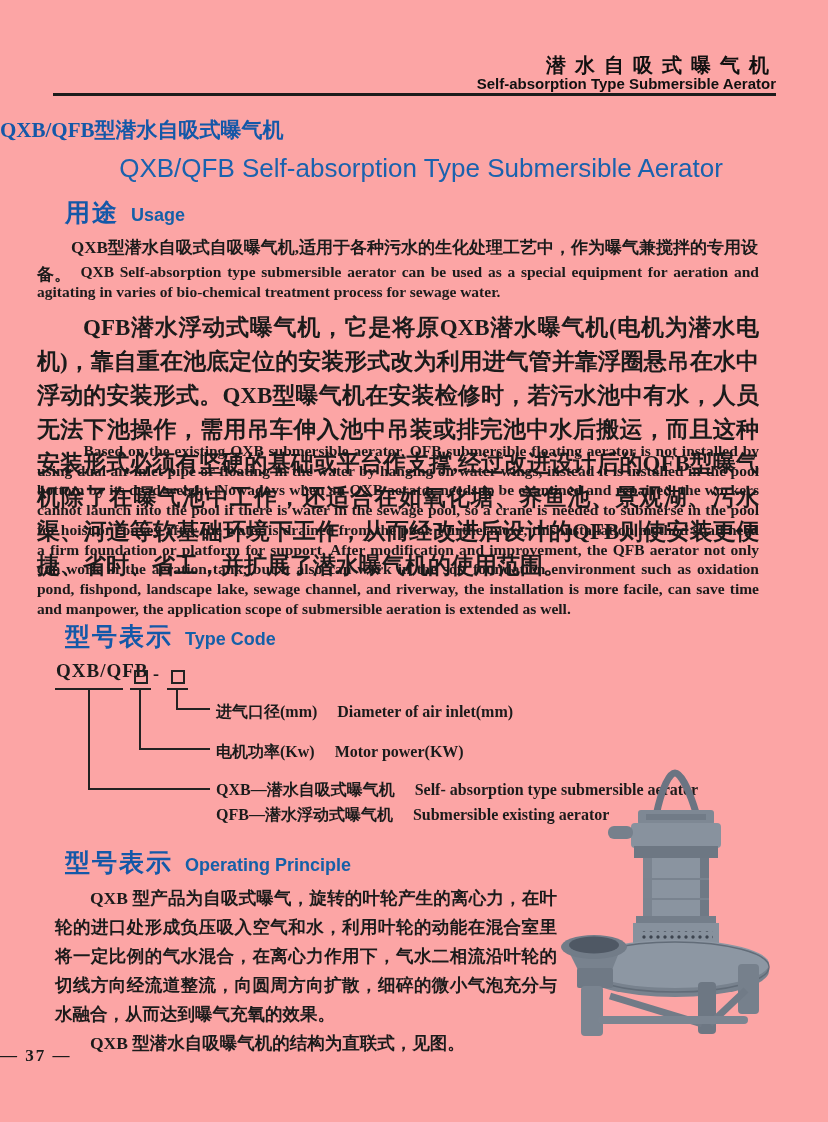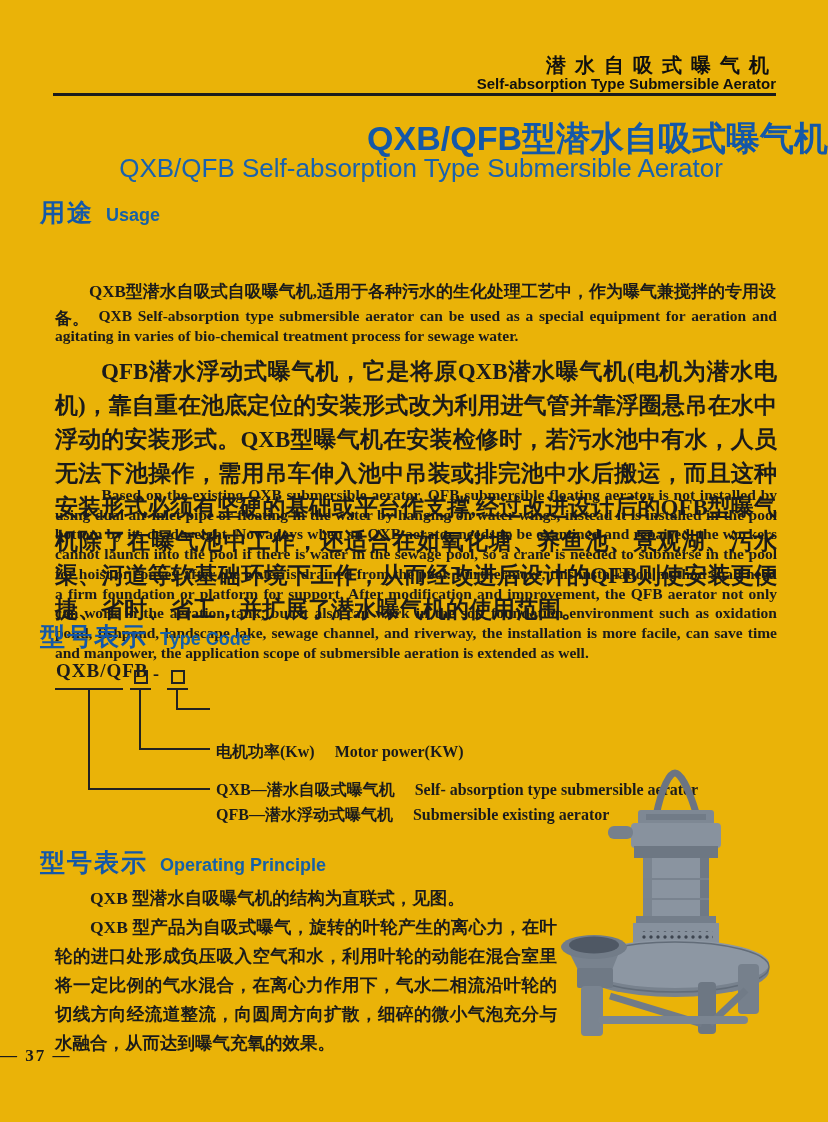--- a/index.html
+++ b/index.html
@@ -1,58 +1,58 @@
 <!DOCTYPE html>
 <html><head>
 <meta charset="utf-8">
 <style>
   * { margin:0; padding:0; box-sizing:border-box; }
   body { background:#ffffff; }
   .page {
-    position:relative; width:828px; height:1122px; background:#eab308;
+    position:relative; width:828px; height:1122px; background:#fca5a5;
     font-family:"Liberation Serif", serif; color:#1b1b1b; overflow:hidden;
   }
   .abs { position:absolute; }
 
   
   .header-cn {
     right:50px; top:52px; font-size:20px; font-weight:600;
     letter-spacing:9px; color:#101010;
   }
   .header-en {
     right:52px; top:75px; font-family:"Liberation Sans", sans-serif;
     font-weight:bold; font-size:15px; color:#101010;
   }
   .header-rule { left:53px; top:93px; width:723px; height:3px; background:#1c1c1c; }
 
   
   .title-cn {
-    left:0; right:0; top:116px; text-align:right;
-    font-family:Liberation Sans, sans-serif; font-weight:bold;
-    font-size:34px; color:#1458a8;
+    left:0; right:0; top:116px; text-align:left;
+    font-family:Liberation Serif, serif; font-weight:bold;
+    font-size:21px; color:#1458a8;
   }
   .title-en {
     left:0; right:0; top:153px; text-align:center;
     font-family:"Liberation Sans", sans-serif; font-weight:500;
     font-size:26px; color:#1a62ae;padding-left:14px;
   }
 
   
-  .sec-head { left:40px; }
+  .sec-head { left:65px; }
   .sec-head .cn {
     font-family:"Liberation Sans", sans-serif; font-weight:bold;
     font-size:25px; color:#1458a8; letter-spacing:2px;
   }
   .sec-head .en {
     font-family:"Liberation Sans", sans-serif; font-weight:bold;
     font-size:18px; color:#1560a8; margin-left:12px;
   }
 
   
-  .para { left:55px; width:722px; font-weight:600;margin-top:44px; }
+  .para { left:37px; width:722px; font-weight:600; }
   .para.cn1 { top:234px; font-size:17px; line-height:27px; text-indent:2em; }
   .para.en1 { top:262px; font-size:15.5px; line-height:20px; text-indent:2.8em; text-align:justify; }
   .para.cn2 { top:311px; font-size:23px; line-height:34px; text-indent:2em; text-align:justify; }
   .para.en2 { top:441px; font-size:15.5px; line-height:19.7px; text-indent:3em; text-align:justify; }
 
   
   .diagram { left:50px; top:658px; width:620px; height:172px; }
   .diagram .model {
     position:absolute; left:6px; top:2px; font-size:19px; font-weight:bold;
     letter-spacing:1px;
@@ -117,37 +117,40 @@
     <span class="ln" style="left:80px; top:30px; width:21px; height:2px;"></span>
     <span class="ln" style="left:117px; top:30px; width:21px; height:2px;"></span>
 
     <span class="ln" style="left:38px; top:32px; width:2px; height:100px;"></span>
     <span class="ln" style="left:38px; top:130px; width:122px; height:2px;"></span>
     <span class="ln" style="left:89px; top:32px; width:2px; height:60px;"></span>
     <span class="ln" style="left:89px; top:90px; width:71px; height:2px;"></span>
     <span class="ln" style="left:126px; top:32px; width:2px; height:20px;"></span>
     <span class="ln" style="left:126px; top:50px; width:34px; height:2px;"></span>
 
+    <div class="lbl l1">
+      <span>进气口径(mm)</span><span class="en">Diameter of air inlet(mm)</span>
+    </div>
     <div class="lbl l2">
       <span>电机功率(Kw)</span><span class="en">Motor power(KW)</span>
     </div>
     <div class="lbl l3">
       <span>QXB—潜水自吸式曝气机</span><span class="en">Self- absorption type submersible aerator</span>
     </div>
     <div class="lbl l4">
       <span>QFB—潜水浮动式曝气机</span><span class="en">Submersible existing aerator</span>
     </div>
   </div>
 
   <div class="abs sec-head" style="top:846px;">
     <span class="cn">型号表示</span><span class="en">Operating Principle</span>
   </div>
   <div class="abs principle-text">
+    <p>QXB 型产品为自吸式曝气，旋转的叶轮产生的离心力，在叶轮的进口处形成负压吸入空气和水，利用叶轮的动能在混合室里将一定比例的气水混合，在离心力作用下，气水二相流沿叶轮的切线方向经流道整流，向圆周方向扩散，细碎的微小气泡充分与水融合，从而达到曝气充氧的效果。</p>
     <p>QXB 型潜水自吸曝气机的结构为直联式，见图。</p>
-    <p>QXB 型产品为自吸式曝气，旋转的叶轮产生的离心力，在叶轮的进口处形成负压吸入空气和水，利用叶轮的动能在混合室里将一定比例的气水混合，在离心力作用下，气水二相流沿叶轮的切线方向经流道整流，向圆周方向扩散，细碎的微小气泡充分与水融合，从而达到曝气充氧的效果。</p>
   </div>
 
   <svg class="abs aerator-svg" viewBox="0 0 252 284">
     <defs>
       <pattern id="holes" width="7" height="7" patternUnits="userSpaceOnUse">
         <circle cx="3" cy="3" r="1.7" fill="#3c434e"></circle>
       </pattern>
     </defs>
 
     <g>

